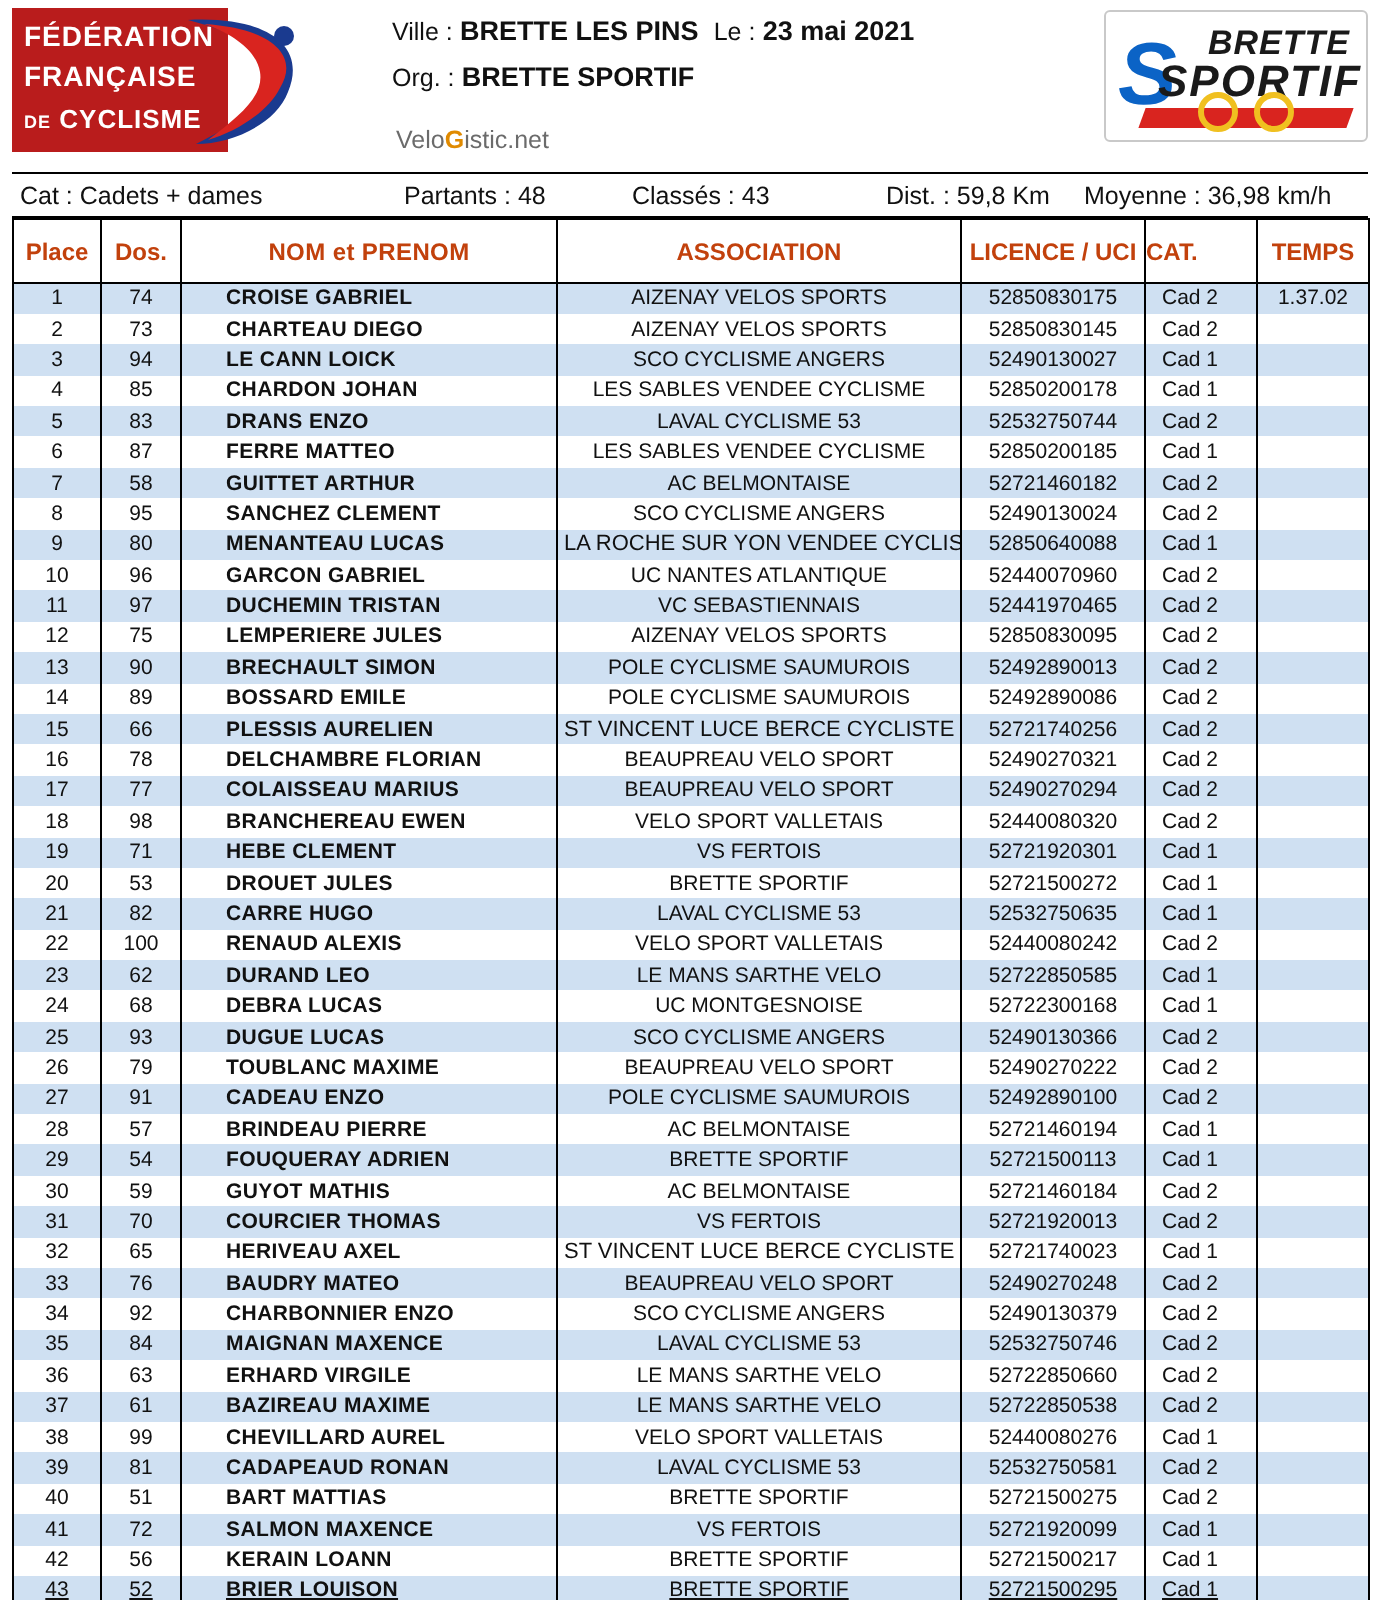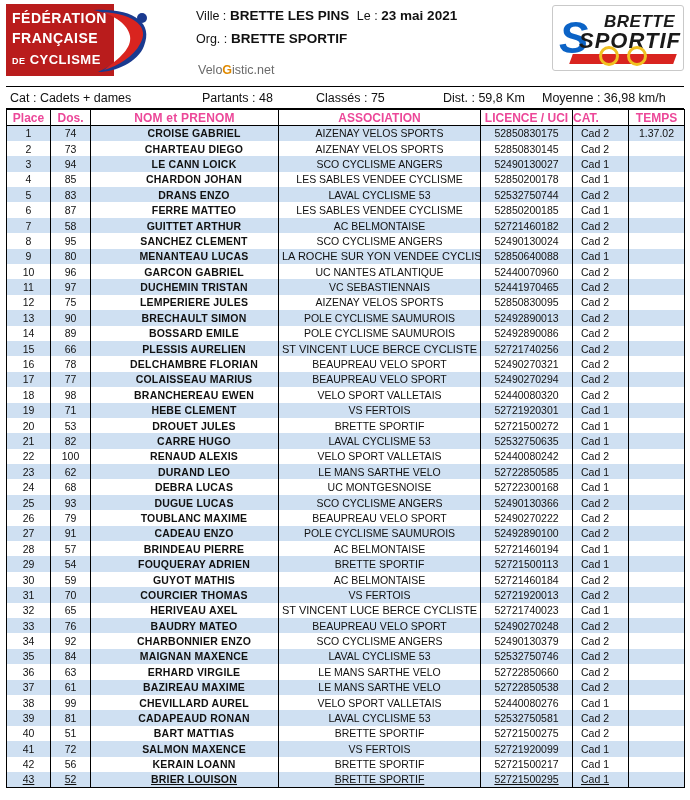--- a/index.html
+++ b/index.html
@@ -161,42 +161,42 @@
     width: 678px;
     border-collapse: collapse;
     table-layout: fixed;
     font-size: 11px;
   }
   thead th {
     border: 1px solid #000;
     background: #ffffff;
     font-size: 12px;
     font-weight: bold;
-    color: #ec4899;
-    height: 16px;
+    color: #c2410c;
+    height: 32px;
     padding: 0;
     text-align: center;
   }
   tbody td {
     border-left: 1px solid #000;
     border-right: 1px solid #000;
     height: 15.4px;
     padding: 0 3px;
     color: #111;
     font-size: 10.5px;
     overflow: hidden;
     white-space: nowrap;
   }
   tbody tr.odd td { background: #cfe0f2; }
   tbody tr.even td { background: #ffffff; }
   tbody tr:last-child td { border-bottom: 1px solid #000; text-decoration: underline; }
 
   .c-place { width: 44px;  text-align: center; }
   .c-dos   { width: 40px;  text-align: center; }
-  .c-nom   { width: 188px; text-align: center; padding-left: 22px; font-weight: bold; letter-spacing: .2px;}
+  .c-nom   { width: 188px; text-align: left; padding-left: 22px; font-weight: bold; letter-spacing: .2px;}
   .c-asso  { width: 202px; text-align: center; }
   .c-lic   { width: 92px;  text-align: center; }
   .c-cat   { width: 56px;  text-align: left; padding-left: 8px; }
   .c-temps { width: 56px;  text-align: center; }
 
   .asso-small { font-size: 11px; }
 </style>
 </head>
 <body>
 
@@ -241,21 +241,21 @@
       <div class="wheel2"></div>
     </div>
   </div>
 
   <div class="infobar">
     <div class="ib-cat">
       <span>Cat :</span>
       <span>Cadets + dames</span>
     </div>
     <div class="ib-part">Partants : 48</div>
-    <div class="ib-class">Classés : 75</div>
+    <div class="ib-class">Classés : 43</div>
     <div class="ib-dist">Dist. : 59,8 Km</div>
     <div class="ib-moy">Moyenne :  36,98 km/h</div>
   </div>
 
   <table>
     <thead>
       <tr>
         <th class="c-place">Place</th>
         <th class="c-dos">Dos.</th>
         <th class="c-nom" style="text-align:center;padding-left:0">NOM et PRENOM</th>

